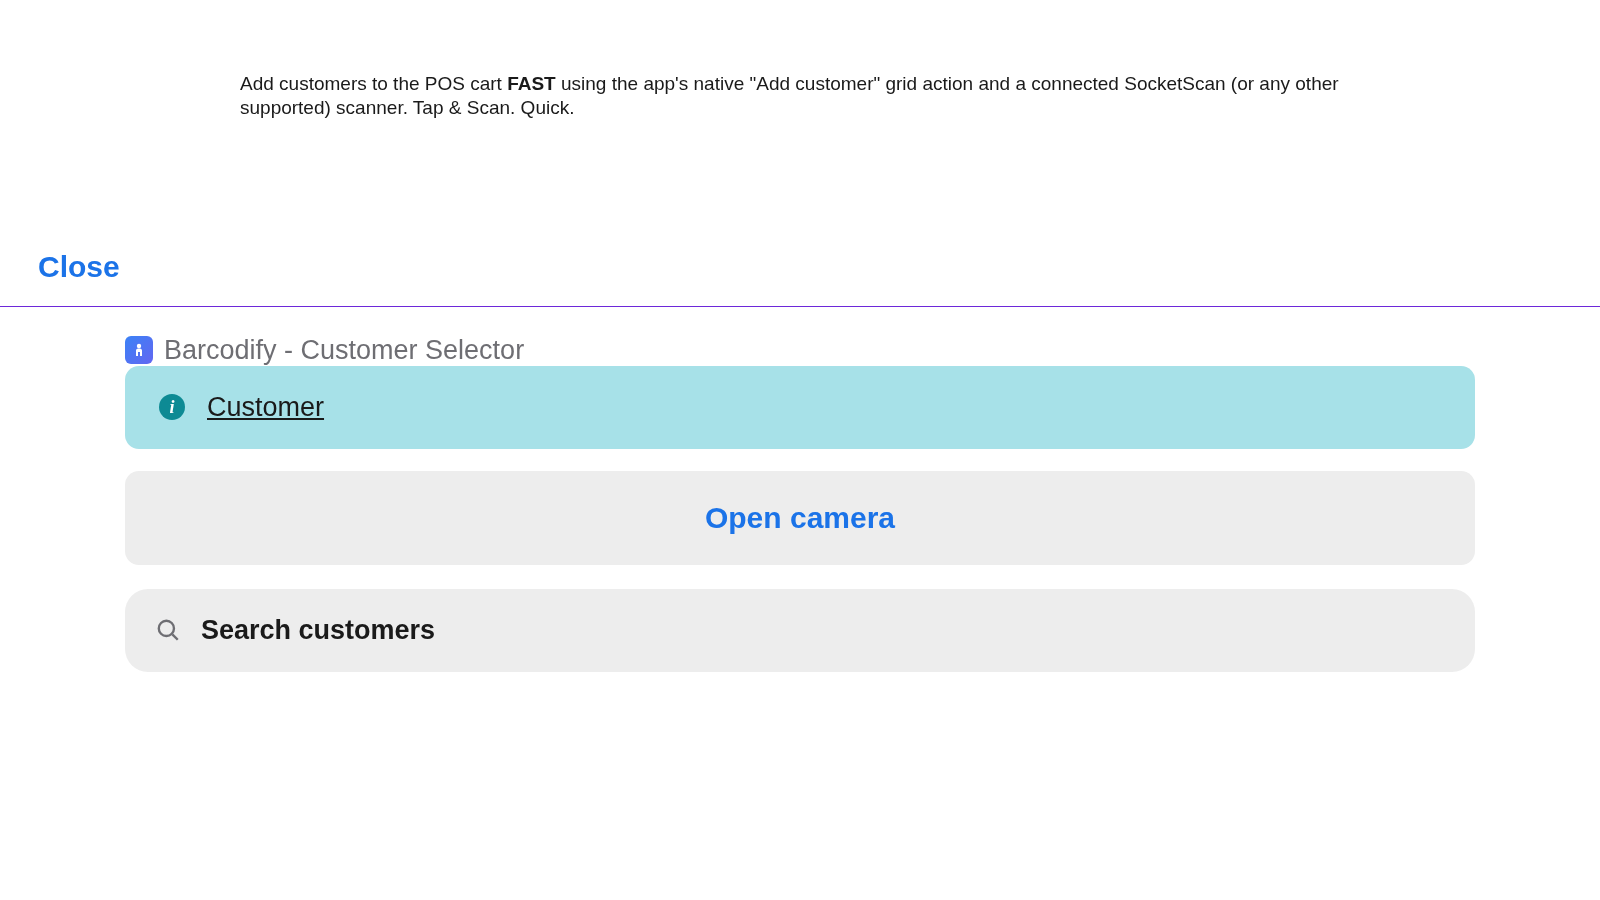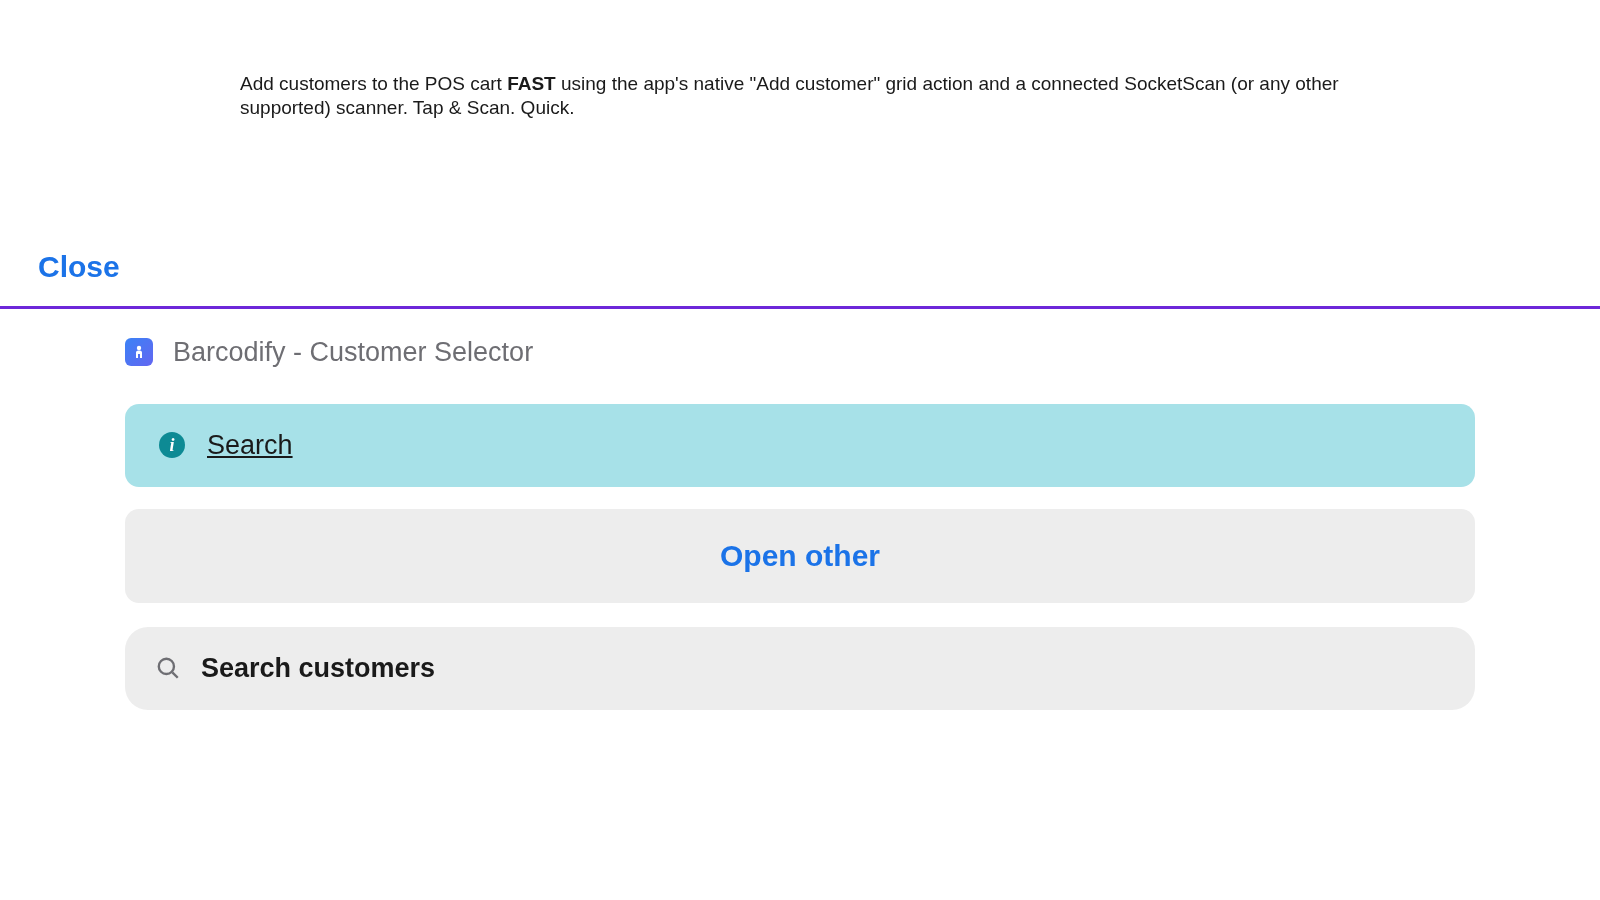--- a/index.html
+++ b/index.html
@@ -35,21 +35,21 @@
       padding: 0 20px;
       font-weight: 400;
     }
     .hero-subtitle b {
       font-weight: 700;
     }
     .modal-header {
       display: flex;
       align-items: center;
       padding: 30px 38px 22px 38px;
-      border-bottom: 3px solid #6d28d9;
+      border-bottom: 1px solid #6d28d9;
       margin-top: 70px;
       position: relative;
     }
     .close-link {
       font-size: 30px;
       color: #1b73e8;
       font-weight: 600;
       cursor: pointer;
     }
     .modal-title {
@@ -59,22 +59,21 @@
       font-size: 30px;
       font-weight: 600;
       color: #2a2a2a;
     }
     .content {
       padding: 28px 125px 0 125px;
     }
     .app-row {
       display: flex;
       align-items: center;
-      gap: 20px;
-      margin-bottom: 36px;
+      gap: 11px;
     }
     .app-icon {
       width: 28px;
       height: 28px;
       border-radius: 6px;
       background: linear-gradient(135deg, #3b82f6 0%, #6366f1 100%);
       display: flex;
       align-items: center;
       justify-content: center;
     }
@@ -179,24 +178,24 @@
       <svg width="16" height="16" viewBox="0 0 16 16" fill="none">
         <circle cx="8" cy="4" r="2.2" fill="white"></circle>
         <path d="M5 8.5 L5 14 L7 14 L7 10 L9 10 L9 14 L11 14 L11 8.5 C11 7 9.5 6.5 8 6.5 C6.5 6.5 5 7 5 8.5 Z" fill="white"></path>
       </svg>
     </div>
     <span class="app-name">Barcodify - Customer Selector</span>
   </div>
 
   <div class="banner">
     <div class="info-icon">i</div>
-    <span class="dismiss-link">Search</span>
+    <span class="dismiss-link">Customer</span>
   </div>
 
-  <div class="camera-button">Open other</div>
+  <div class="camera-button">Open camera</div>
 
   <div class="search-box">
     <svg class="search-icon" viewBox="0 0 24 24" fill="none" stroke="#6e6e73" stroke-width="2.2">
       <circle cx="10.5" cy="10.5" r="7"></circle>
       <line x1="16" y1="16" x2="21" y2="21"></line>
     </svg>
     <input type="text" class="search-input" placeholder="Search customers" style="">
   </div>
 
 </div>

